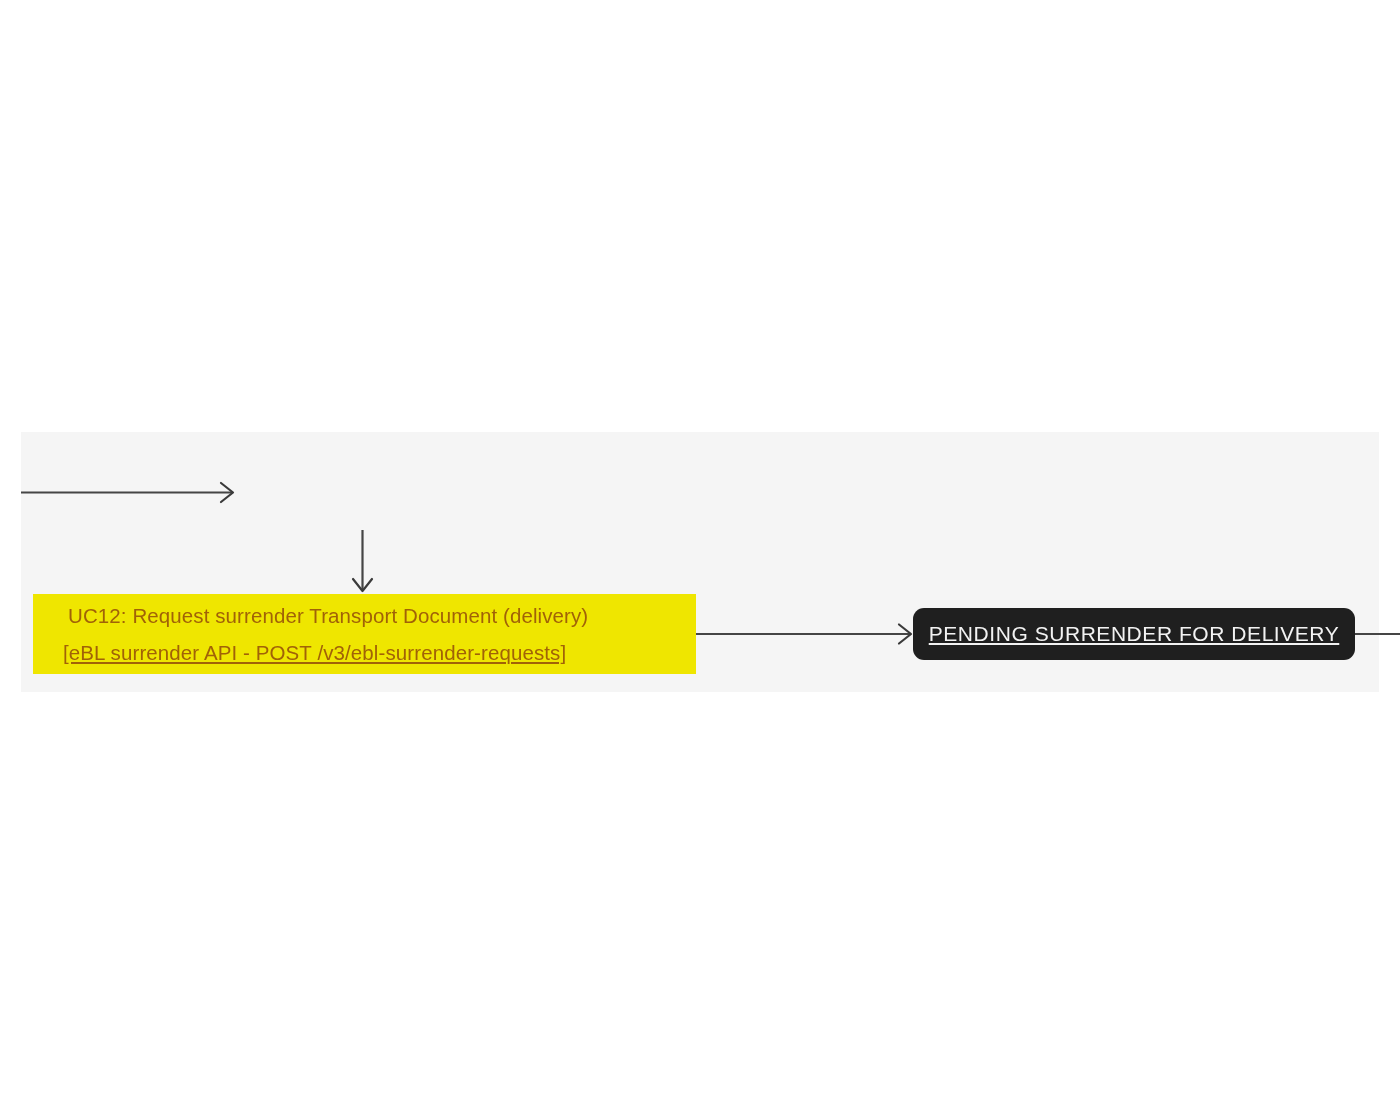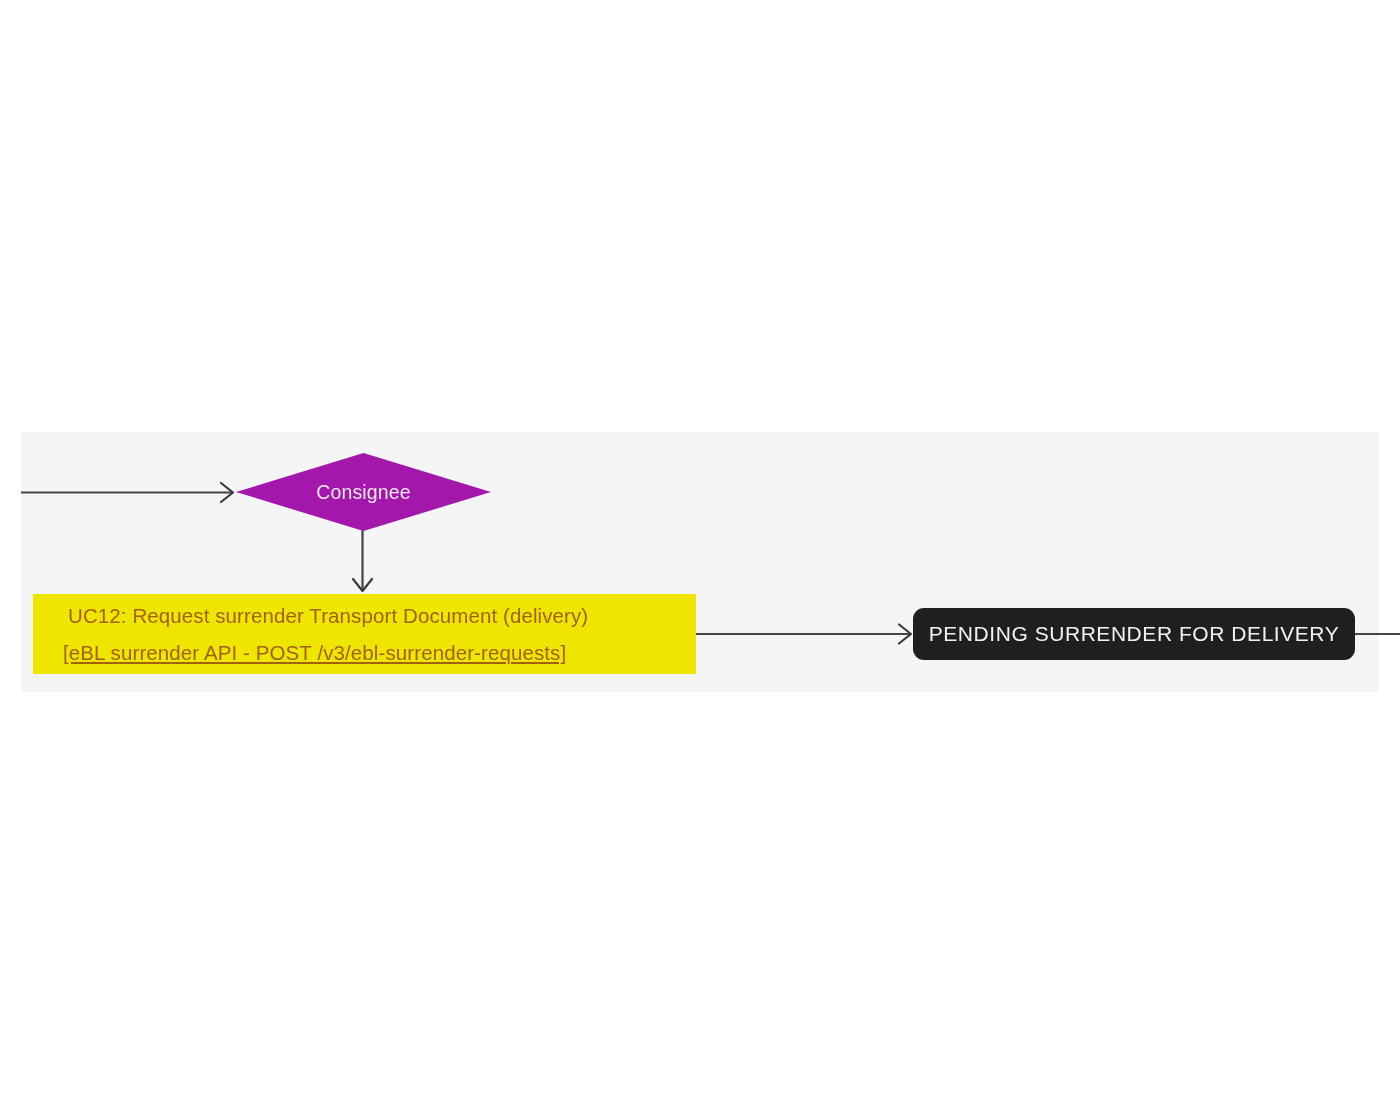--- a/index.html
+++ b/index.html
@@ -107,20 +107,21 @@
     border-radius: 11px;
     display: flex;
     align-items: center;
     justify-content: center;
   }
   .state-node .lbl {
     color: #f2f2f2;
     font-size: 21px;
     letter-spacing: 0.55px;
     white-space: nowrap;
+    text-decoration: underline;
   }
 </style>
 </head>
 <body>
 
 <div id="stage">
 
   <div class="lane"></div>
 
   <svg class="edges" width="1400" height="1120" viewBox="0 0 1400 1120">
@@ -138,24 +139,20 @@
     <g>
       <line x1="696" y1="634" x2="910" y2="634" stroke="#454545" stroke-width="2.2"></line>
       <polyline points="899,624.5 911,634 899,643.5" fill="none" stroke="#3a3a3a" stroke-width="2.2" stroke-linecap="round" stroke-linejoin="round"></polyline>
     </g>
 
     <g>
       <line x1="1355" y1="634" x2="1400" y2="634" stroke="#454545" stroke-width="2.2"></line>
     </g>
   </svg>
 
-  <div class="diamond">
-    <div class="shape"></div>
-    <div class="lbl">Consignee</div>
-  </div>
 
   <div class="uc-box">
     <div class="line l1">UC12: Request surrender Transport Document (delivery)</div>
     <div class="line l2">[eBL surrender API - POST /v3/ebl-surrender-requests]</div>
   </div>
 
   <div class="state-node">
     <div class="lbl">PENDING SURRENDER FOR DELIVERY</div>
   </div>
 

